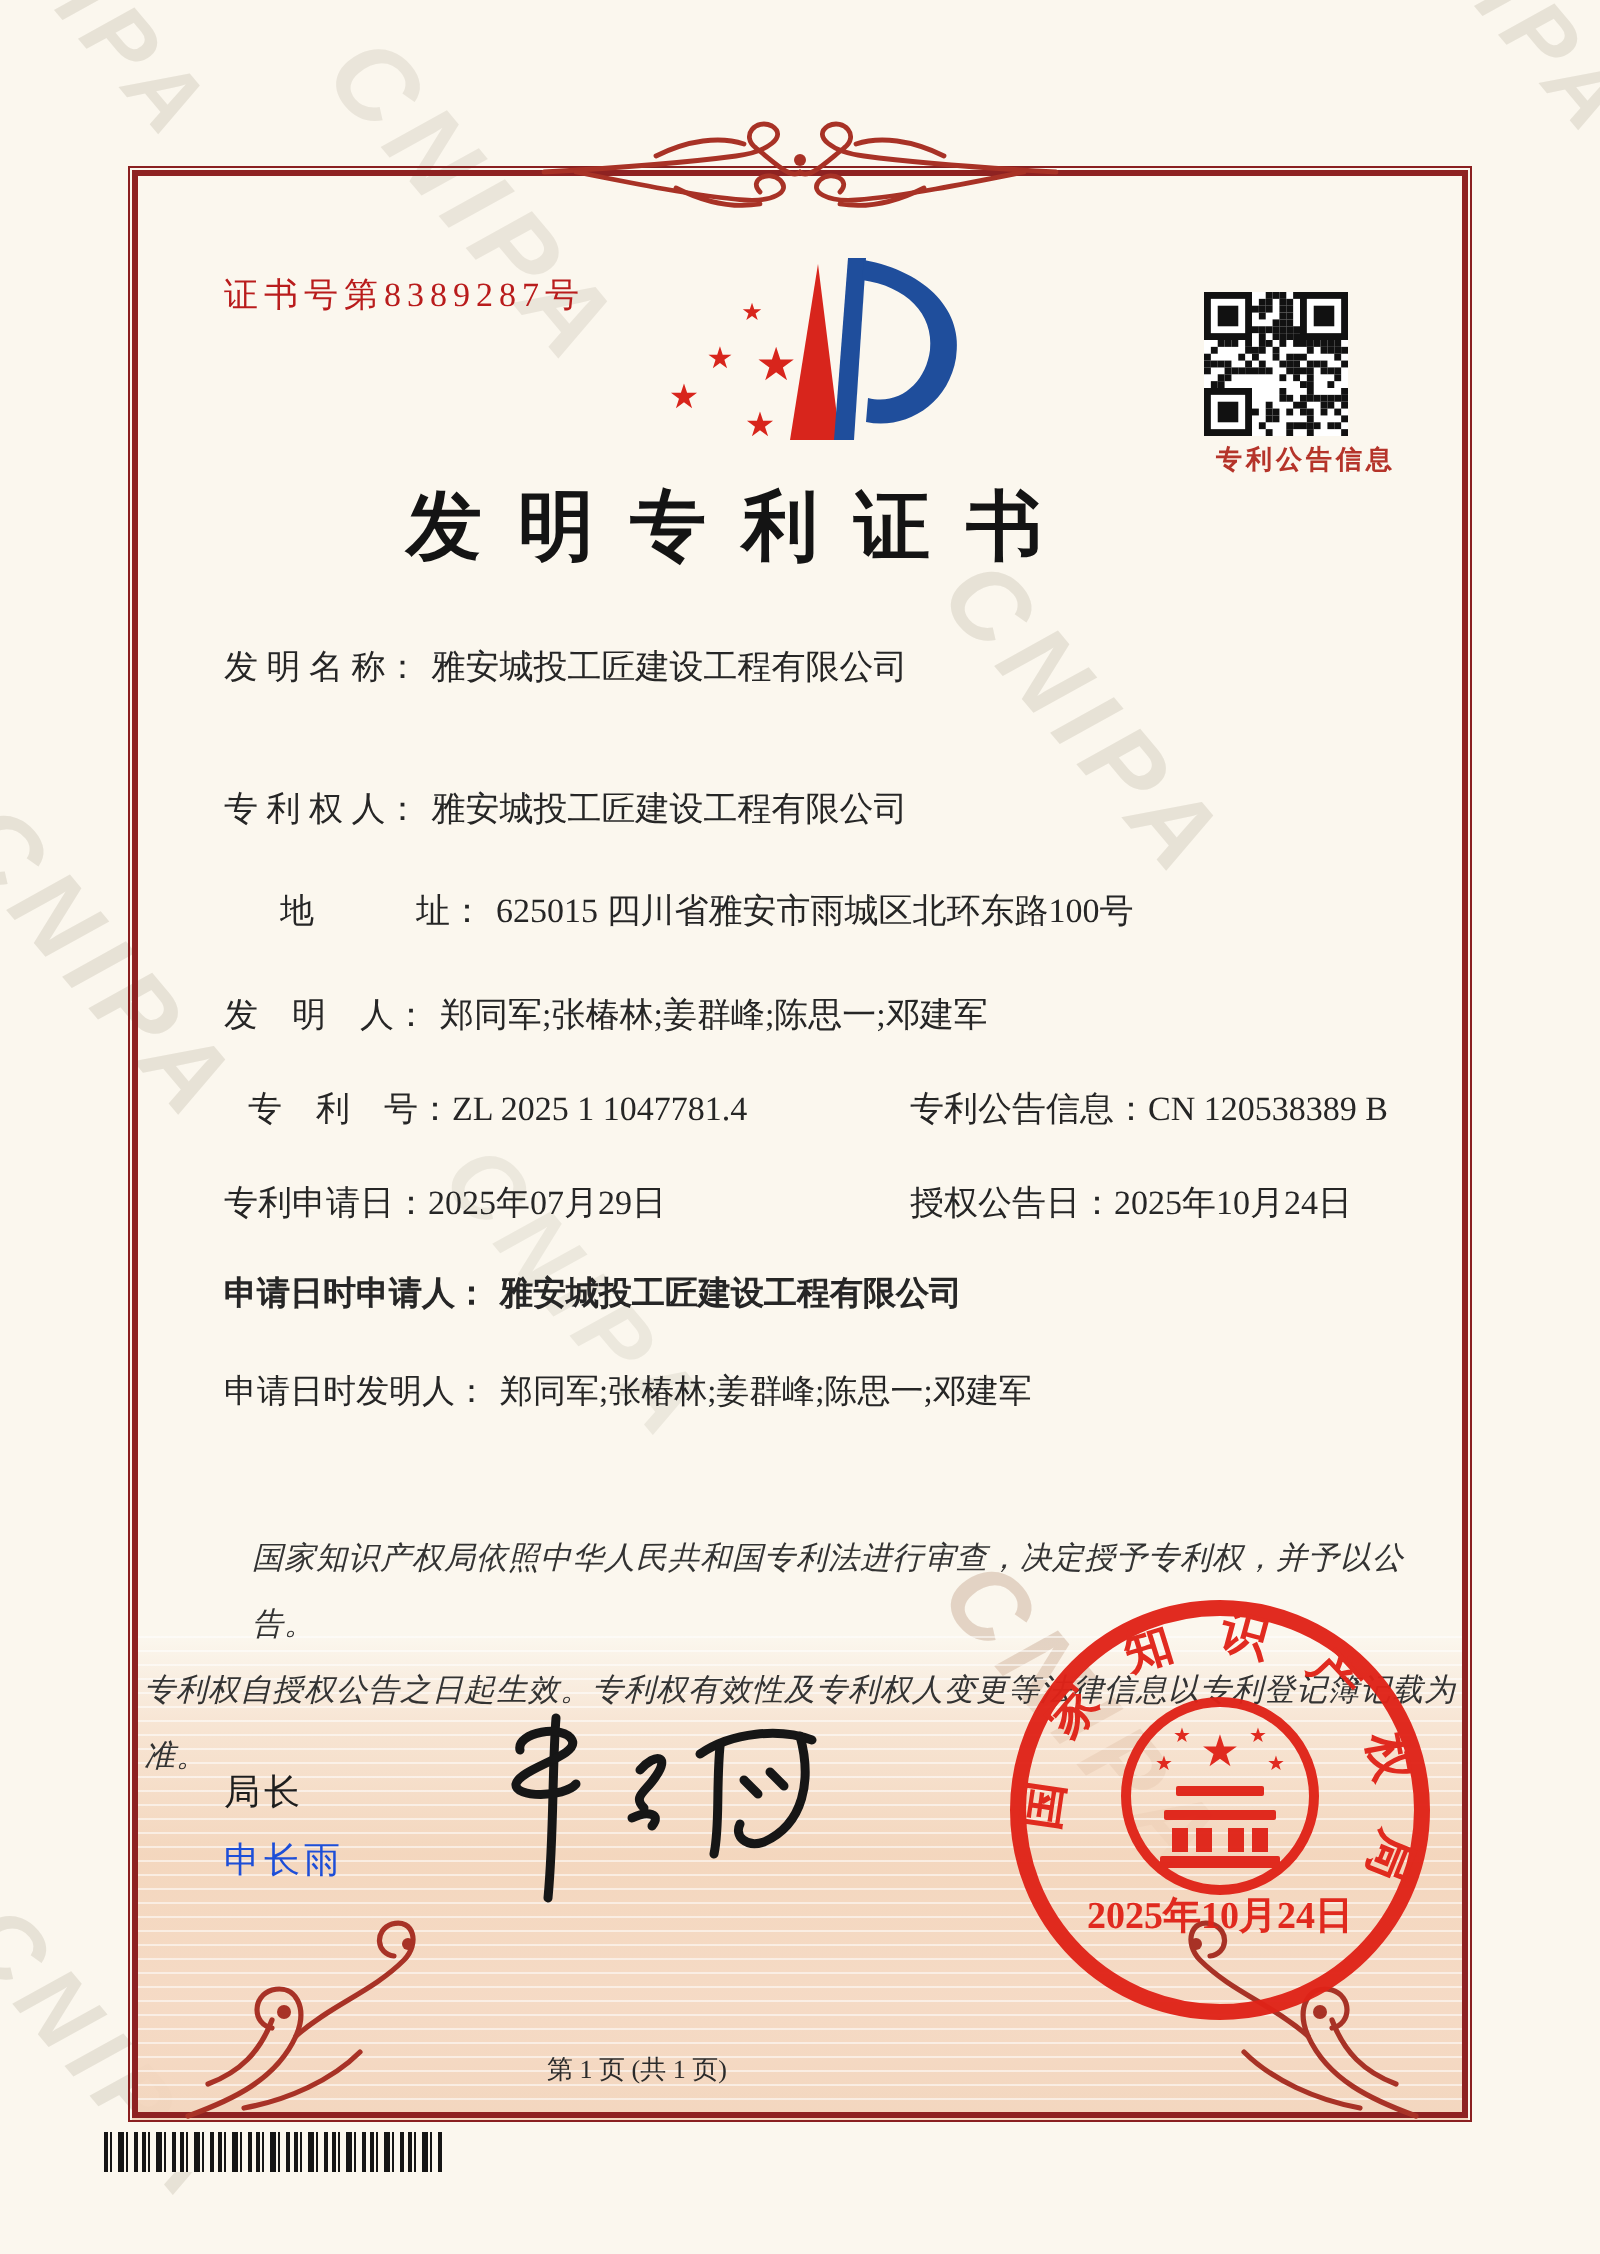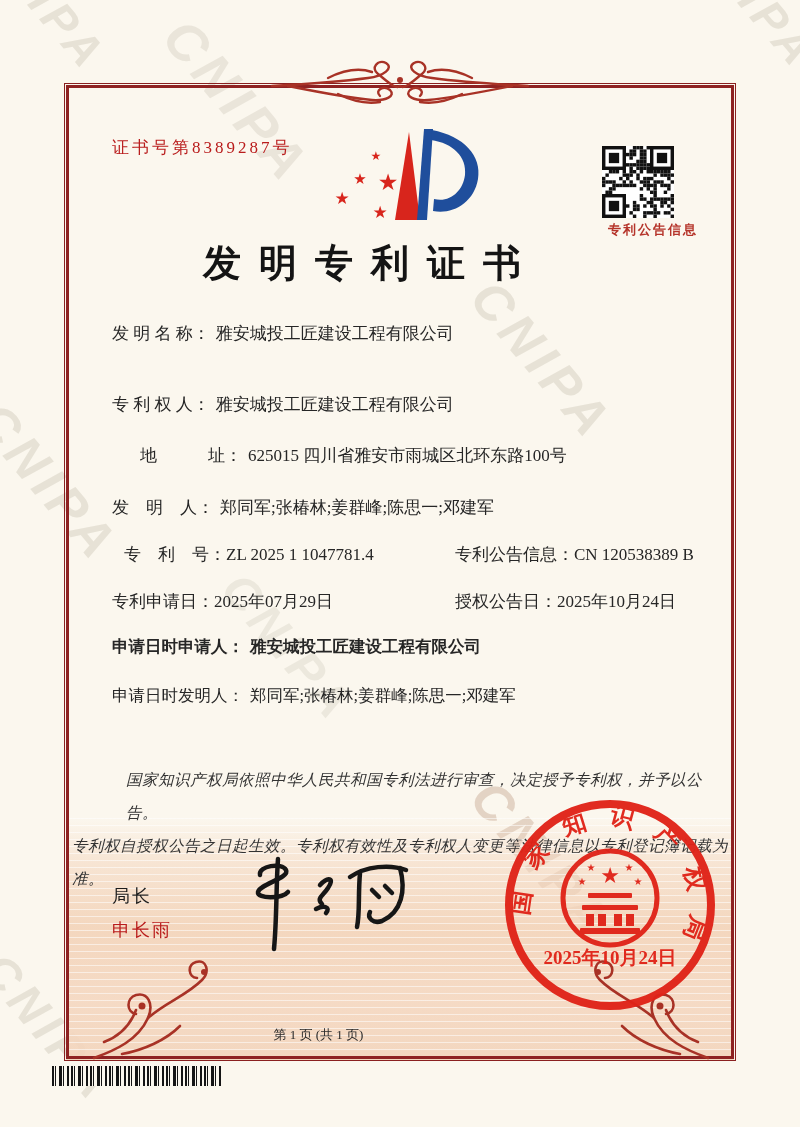--- a/index.html
+++ b/index.html
@@ -65,21 +65,21 @@
   .cell{position:absolute;z-index:5;font-size:17px;white-space:nowrap;color:#262626;}
   
   .statement{
     position:absolute;left:70px;top:763px;width:660px;z-index:5;
     font-size:15.5px;font-style:italic;line-height:33px;color:#333;letter-spacing:.5px;
   }
   .statement .ln1{padding-left:56px;}
   .statement .ln2{padding-left:2px;}
   
   .officer{position:absolute;left:112px;top:884px;z-index:6;font-size:18px;letter-spacing:2px;color:#1d1d1d;font-family:"Liberation Sans",sans-serif;}
-  .officer-name{position:absolute;left:112px;top:918px;z-index:6;font-size:18px;letter-spacing:2px;color:#b91c1c;font-family:"Liberation Sans",sans-serif;}
+  .officer-name{position:absolute;left:112px;top:918px;z-index:6;font-size:18px;letter-spacing:2px;color:#1d4ed8;font-family:"Liberation Sans",sans-serif;}
   .signature{position:absolute;left:228px;top:845px;z-index:6;}
   
   .seal{position:absolute;left:500px;top:795px;z-index:7;opacity:.96;}
   
   .page-info{position:absolute;left:0;top:1026px;width:637px;text-align:center;z-index:5;font-size:13px;color:#2b2b2b;}
   .barcode{
     position:absolute;left:52px;top:1066px;width:170px;height:20px;z-index:5;
     background:repeating-linear-gradient(90deg,
       #151515 0 2px, #fbf7ee 2px 3px,
       #151515 3px 4px, #fbf7ee 4px 7px,

